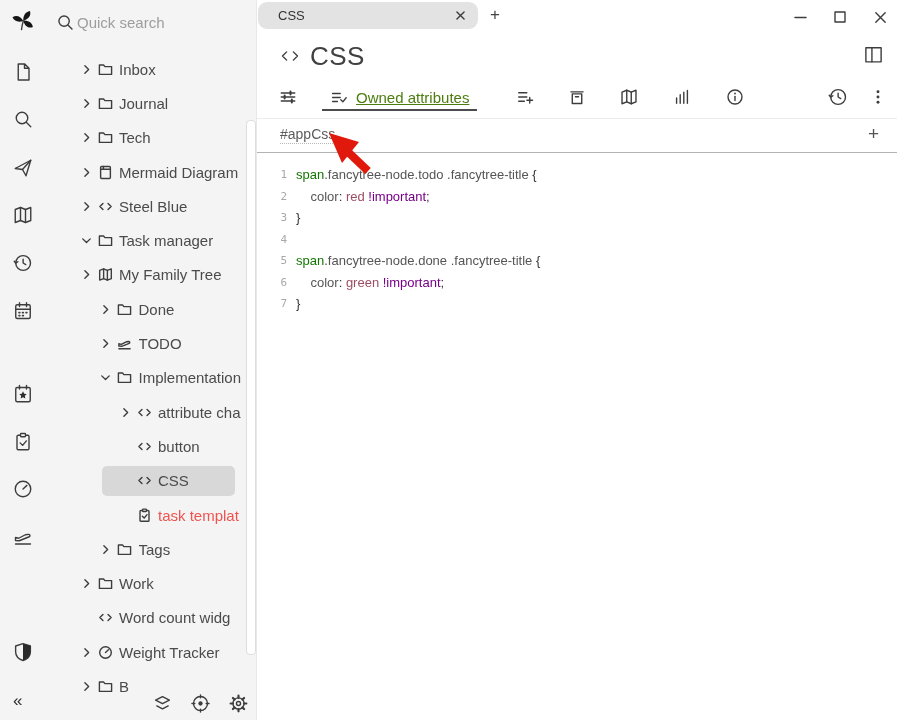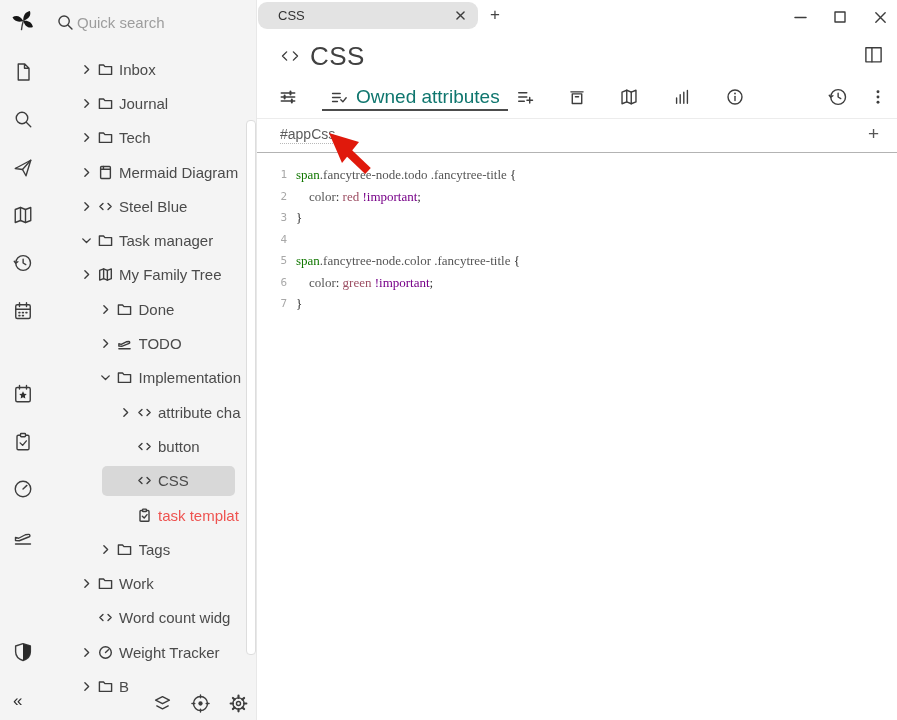--- a/index.html
+++ b/index.html
@@ -46,33 +46,33 @@
 
   #title-row{position:absolute;top:38px;left:0;right:0;height:36px;display:flex;align-items:center;}
   #note-icon{margin-left:24px;width:20px;height:20px;}
   #note-title{font-size:26px;color:#414141;margin-left:10px;letter-spacing:0.5px;}
   #split-btn{position:absolute;right:10px;top:6px;width:24px;height:24px;cursor:pointer;}
 
   #ribbon{position:absolute;top:76px;left:0;right:0;height:42px;border-bottom:1px solid #ececec;}
   .rb-btn{position:absolute;top:5px;width:36px;height:32px;display:flex;align-items:center;justify-content:center;cursor:pointer;}
   #owned-tab{position:absolute;left:66px;top:0;height:42px;display:flex;align-items:center;gap:9px;
     padding:0 8px;cursor:pointer;}
-  #owned-tab .rb-label{font-size:19px;color:#0f766e;}
+  #owned-tab .rb-label{font-size:15px;color:#4d7c0f;text-decoration:underline;}
   #owned-underline{position:absolute;left:0;right:0;bottom:7px;height:2px;background:#4c4c4c;}
 
   #attr-row{position:absolute;top:119px;left:0;right:0;height:33px;border-bottom:1px solid #b3b3b3;}
   #attr-text{position:absolute;left:24px;top:7px;font-size:14px;color:#5c5c5c;cursor:pointer;
     border-bottom:1px dotted #b9b9b9;padding-bottom:1px;}
   #attr-add{position:absolute;right:18px;top:4px;font-size:19px;color:#555;cursor:pointer;}
 
   #editor{position:absolute;top:164px;left:0;right:0;bottom:0;cursor:text;}
   .code-line{display:flex;height:21.5px;line-height:21.5px;}
   .code-line .ln{width:40px;flex:none;text-align:right;padding-right:9px;box-sizing:border-box;
     font-family:"DejaVu Sans Mono",monospace;font-size:11px;color:#a8a8a8;}
-  .code-line .code-text{white-space:pre;font-family:Liberation Serif, serif;font-size:13px;color:#333;}
+  .code-line .code-text{white-space:pre;font-family:Liberation Sans, sans-serif;font-size:13px;color:#333;}
   .tok-tag{color:var(--token-tag);}
   .tok-qual{color:var(--token-qualifier);}
   .tok-prop{color:var(--token-property);}
   .tok-value{color:var(--token-value);}
   .tok-imp{color:var(--token-important);}
 
   #arrow-overlay{position:absolute;left:0;top:0;width:897px;height:720px;pointer-events:none;z-index:40;}
 
   svg.ic{display:block;}
   svg.ic *{vector-effect:non-scaling-stroke;}
@@ -672,21 +672,21 @@
         <div class="code-line">
           <span class="ln">3</span>
           <span class="code-text"><span>}</span></span>
         </div>
         <div class="code-line">
           <span class="ln">4</span>
           <span class="code-text"></span>
         </div>
         <div class="code-line">
           <span class="ln">5</span>
-          <span class="code-text"><span class="tok-tag">span</span><span class="tok-qual">.fancytree-node.color</span><span> </span><span class="tok-qual">.fancytree-title</span><span> {</span></span>
+          <span class="code-text"><span class="tok-tag">span</span><span class="tok-qual">.fancytree-node.done</span><span> </span><span class="tok-qual">.fancytree-title</span><span> {</span></span>
         </div>
         <div class="code-line">
           <span class="ln">6</span>
           <span class="code-text"><span>    </span><span class="tok-prop">color</span><span>: </span><span class="tok-value">green</span><span> </span><span class="tok-imp">!important</span><span>;</span></span>
         </div>
         <div class="code-line">
           <span class="ln">7</span>
           <span class="code-text"><span>}</span></span>
         </div>
       </div>

